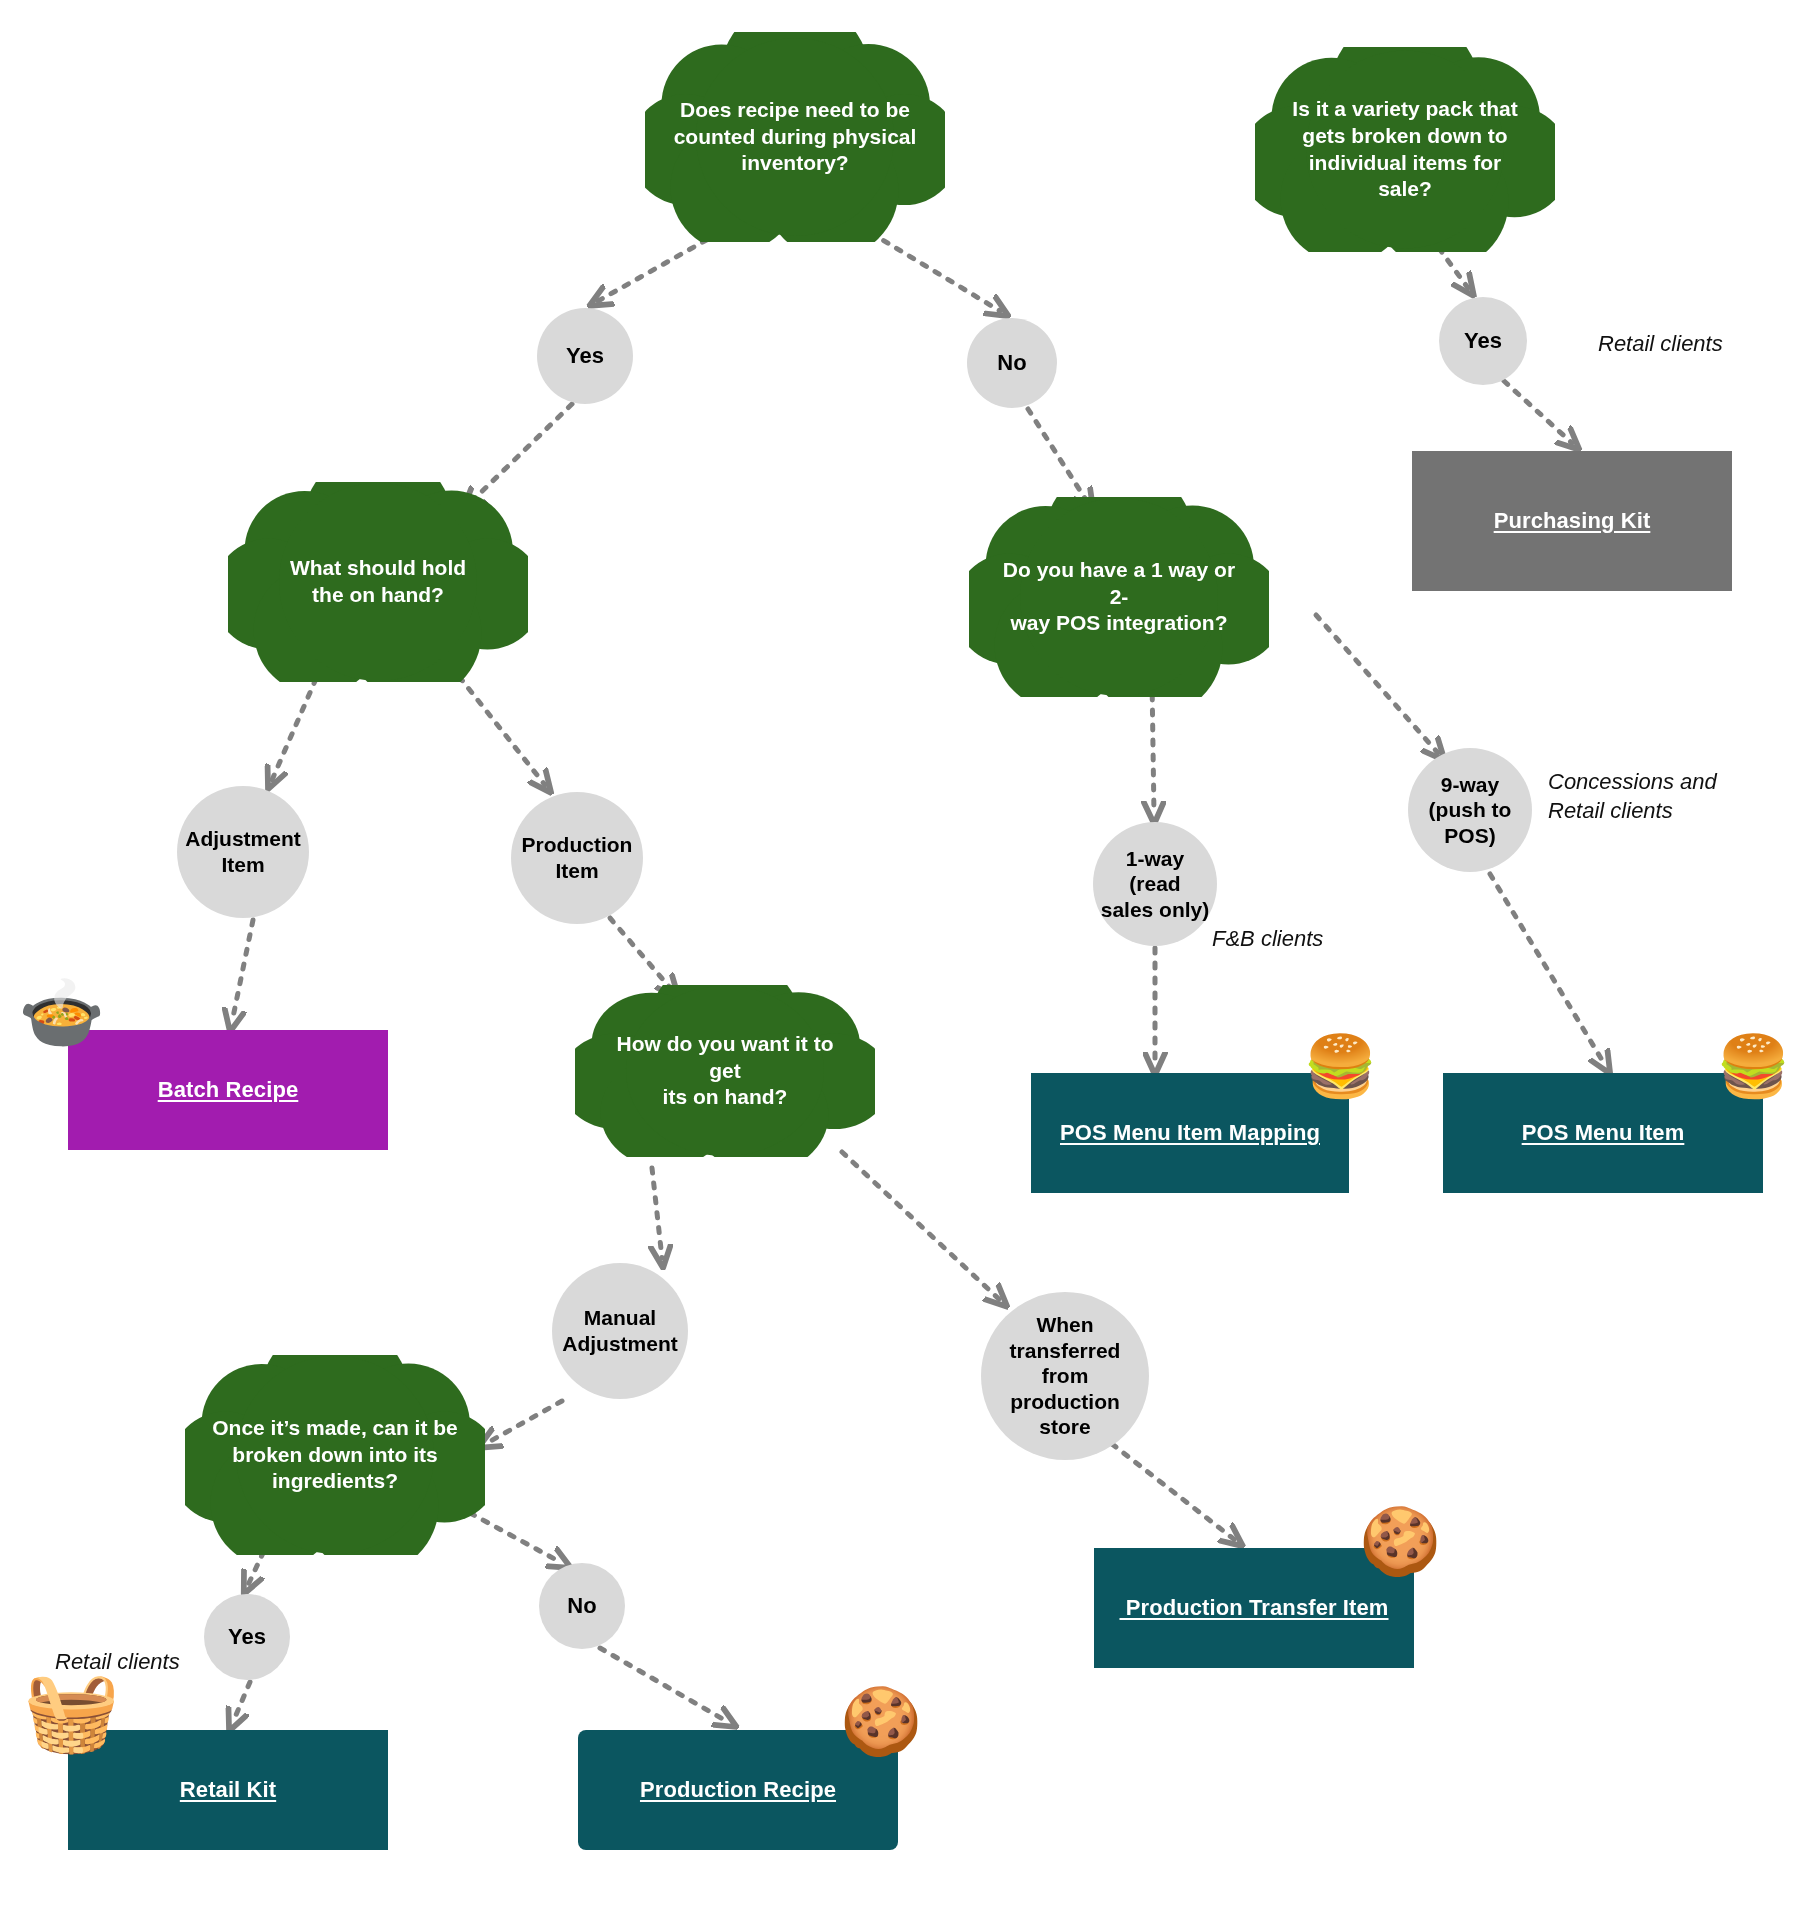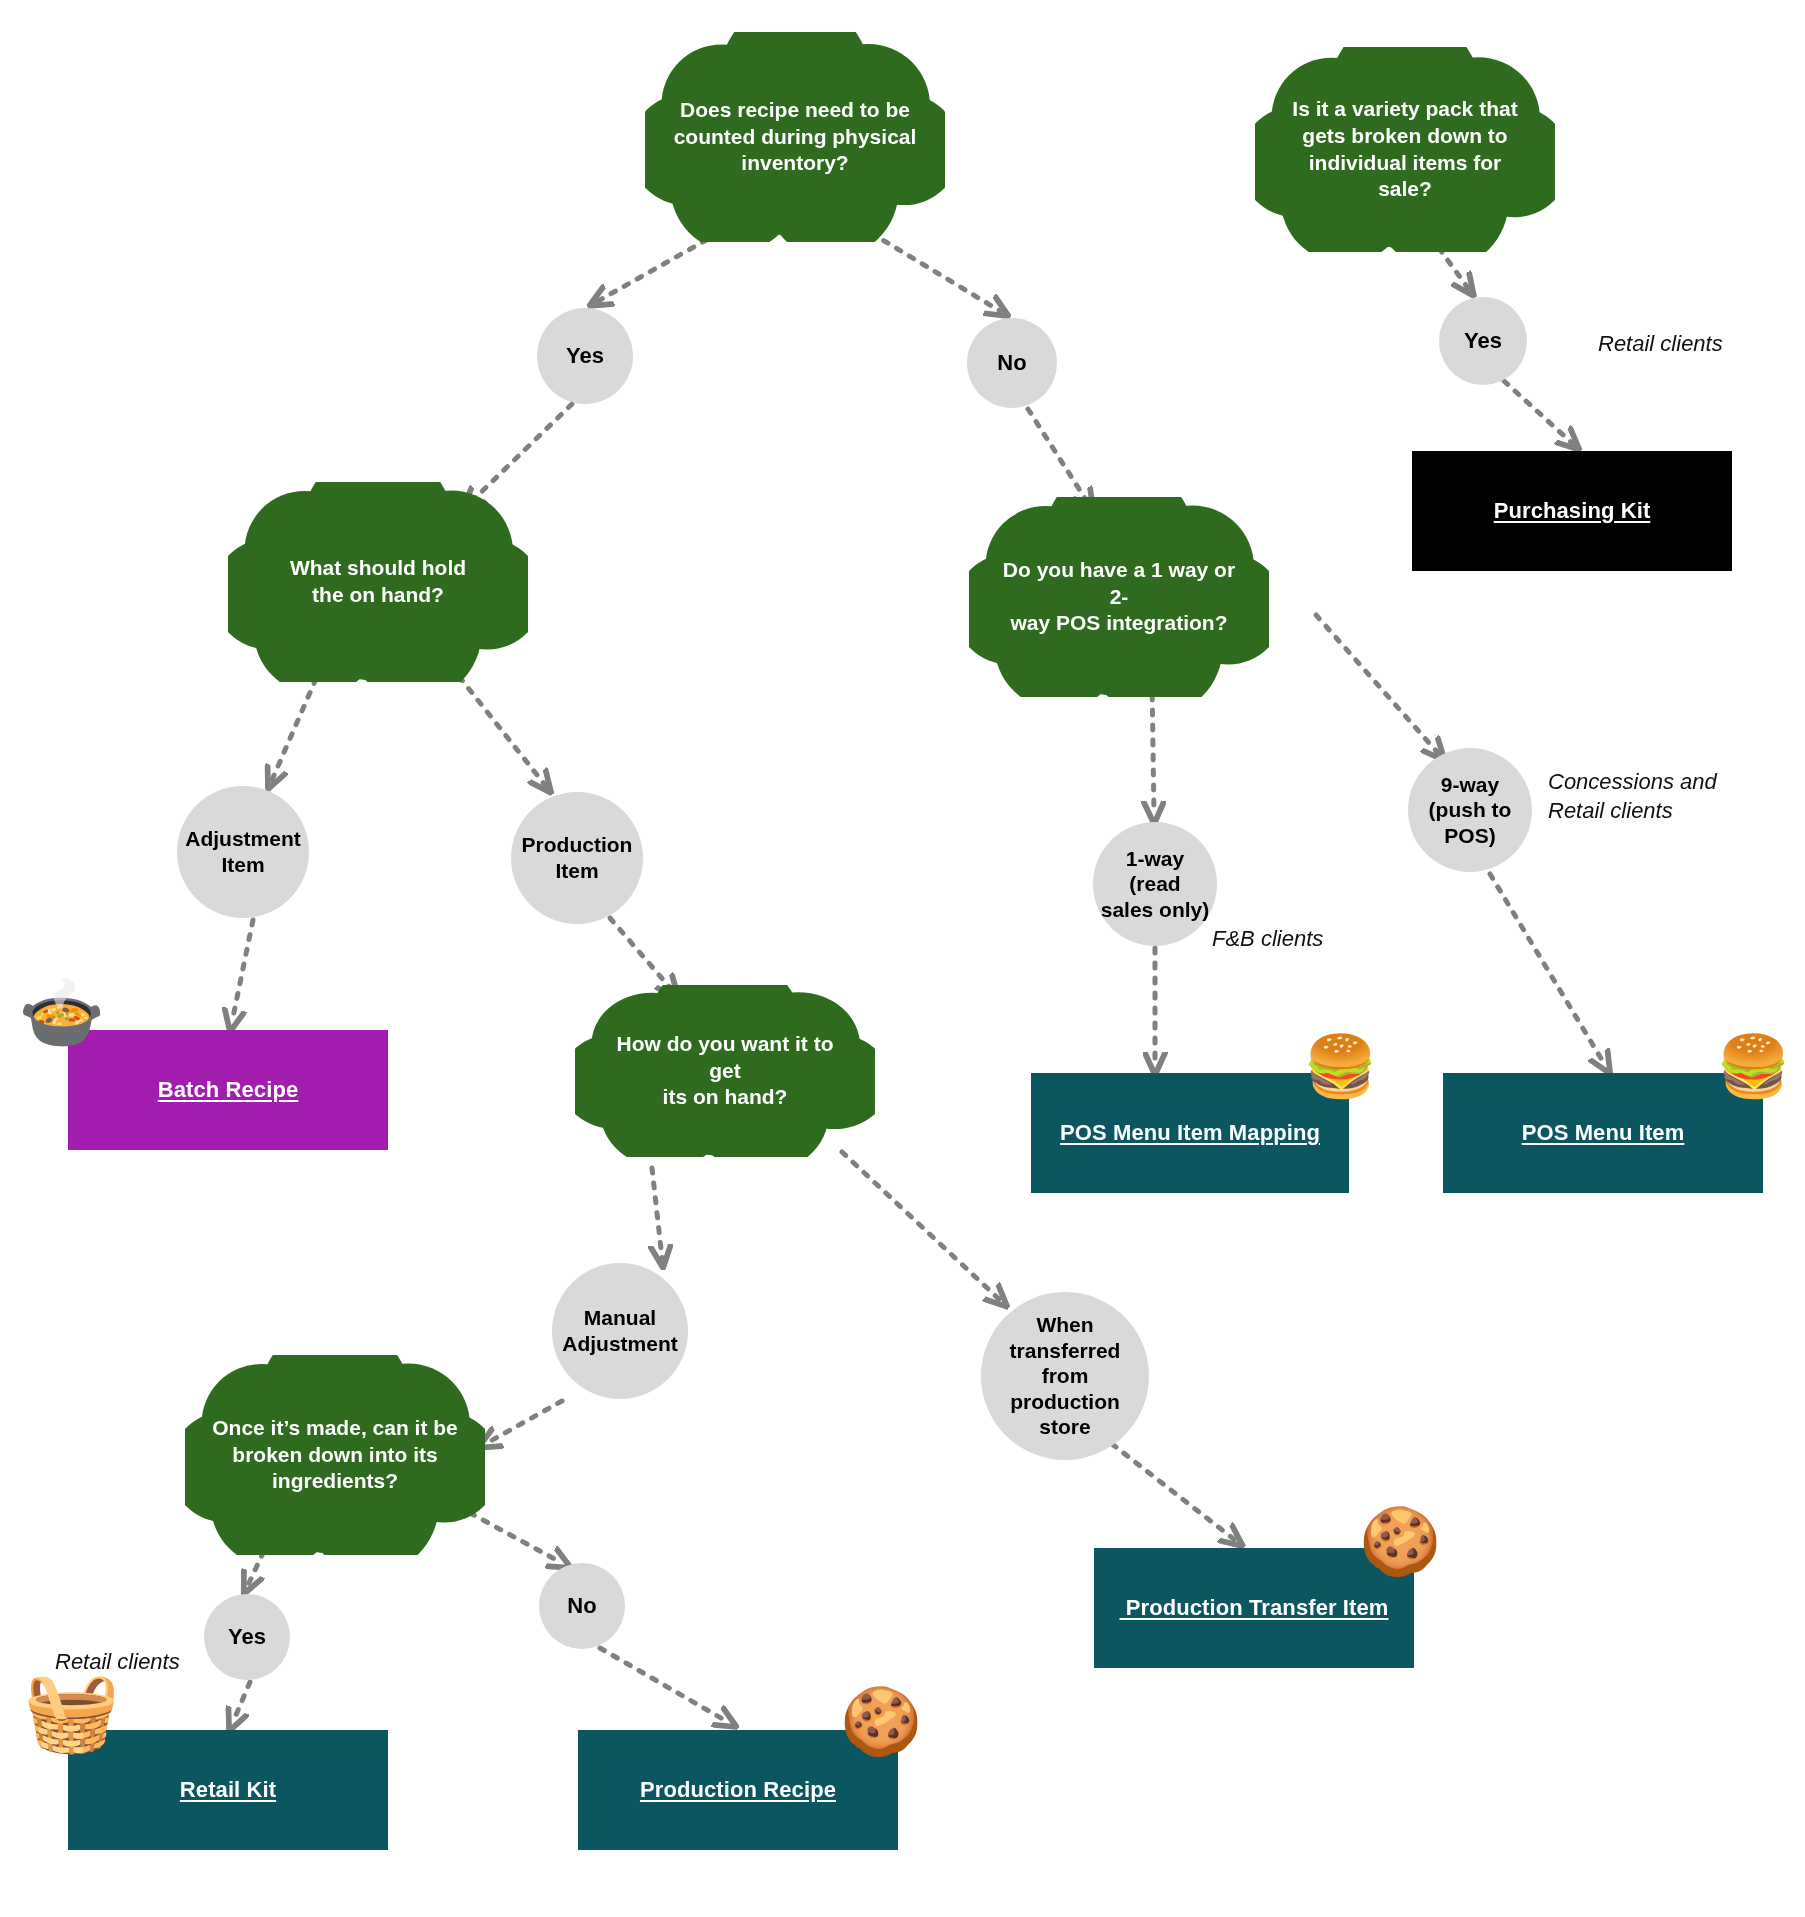--- a/index.html
+++ b/index.html
@@ -282,21 +282,21 @@
 from
 production
 store</div>
       </div>
       <div class="circle" style="left: 204px; top: 1594px; width: 86px; height: 86px; background: rgb(217, 217, 217); font-size: 22px;">
         <div class="circle-label">Yes</div>
       </div>
       <div class="circle" style="left: 539px; top: 1563px; width: 86px; height: 86px; background: rgb(217, 217, 217); font-size: 22px;">
         <div class="circle-label">No</div>
       </div>
-      <div class="box" style="left: 1412px; top: 451px; width: 320px; height: 120px; background: #000000;">
+      <div class="box" style="left: 1412px; top: 451px; width: 320px; height: 140px; background: #737373;">
         <span class="box-label">Purchasing Kit</span>
       </div>
       <div class="box" style="left: 68px; top: 1030px; width: 320px; height: 120px; background: #a21caf;">
         <span class="box-label">Batch Recipe</span>
       </div>
       <div class="emoji" style="left: 18px; top: 978px; font-size: 70px;">🍲</div>
       <div class="box" style="left: 1031px; top: 1073px; width: 318px; height: 120px; background: rgb(11, 86, 96);">
         <span class="box-label">POS Menu Item Mapping</span>
       </div>
       <div class="emoji" style="left: 1303px; top: 1037px; font-size: 60px;">🍔</div>
@@ -305,21 +305,21 @@
       </div>
       <div class="emoji" style="left: 1716px; top: 1037px; font-size: 60px;">🍔</div>
       <div class="box" style="left: 1094px; top: 1548px; width: 320px; height: 120px; background: rgb(11, 86, 96);">
         <span class="box-label"> Production Transfer Item</span>
       </div>
       <div class="emoji" style="left: 1359px; top: 1508px; font-size: 66px;">🍪</div>
       <div class="box" style="left: 68px; top: 1730px; width: 320px; height: 120px; background: rgb(11, 86, 96);">
         <span class="box-label">Retail Kit</span>
       </div>
       <div class="emoji" style="left: 23px; top: 1672px; font-size: 78px;">🧺</div>
-      <div class="box" style="left: 578px; top: 1730px; width: 320px; height: 120px; background: rgb(11, 86, 96);">
+      <div class="box" style="left: 578px; top: 1730px; width: 320px; height: 120px; background: rgb(11, 86, 96); border-radius: 8px;">
         <span class="box-label">Production Recipe</span>
       </div>
       <div class="emoji" style="left: 840px; top: 1688px; font-size: 66px;">🍪</div>
       <div class="caption" style="left: 1598px; top: 330px; text-align: left;">Retail clients</div>
       <div class="caption" style="left: 1212px; top: 925px; text-align: left;">F&amp;B clients</div>
       <div class="caption" style="left: 1548px; top: 768px; text-align: left;">Concessions and
 Retail clients</div>
       <div class="caption" style="left: 55px; top: 1648px; text-align: left;">Retail clients</div>
     </div>
 

